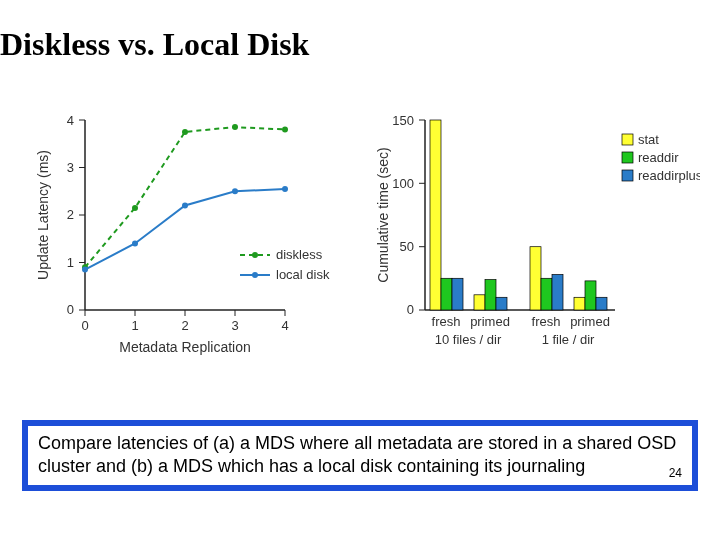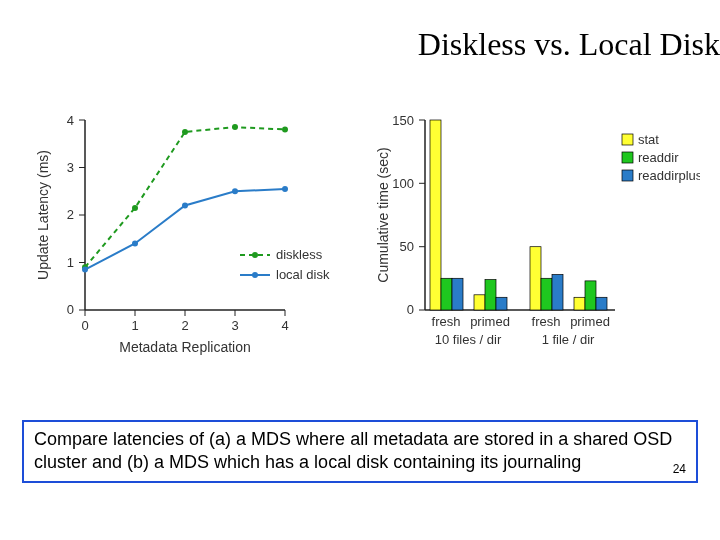--- a/index.html
+++ b/index.html
@@ -9,23 +9,24 @@
     height: 540px;
     background: #ffffff;
     font-family: "Times New Roman", Times, serif;
     position: relative;
   }
   .title {
     position: absolute;
     top: 26px;
     left: 0;
     width: 720px;
-    text-align: right;
+    text-align: left;
     font-size: 32px;
     color: #000;
+    font-weight: bold;
   }
   .chart-left {
     position: absolute;
     top: 100px;
     left: 30px;
     width: 330px;
     height: 280px;
   }
   .chart-right {
     position: absolute;
@@ -48,21 +49,21 @@
   .legend-label {
     font-family: Arial, Helvetica, sans-serif;
     font-size: 13px;
     fill: #333;
   }
   .caption-box {
     position: absolute;
     left: 22px;
     top: 420px;
     width: 676px;
-    border: 2px solid #1d4ed8;
+    border: 6px solid #1d4ed8;
     padding: 6px 10px 8px 10px;
     font-family: "Comic Sans MS", "Segoe Script", "Trebuchet MS", sans-serif;
     font-size: 18px;
     line-height: 1.25;
     color: #000;
   }
   .slide-number {
     position: absolute;
     right: 10px;
     bottom: 4px;

